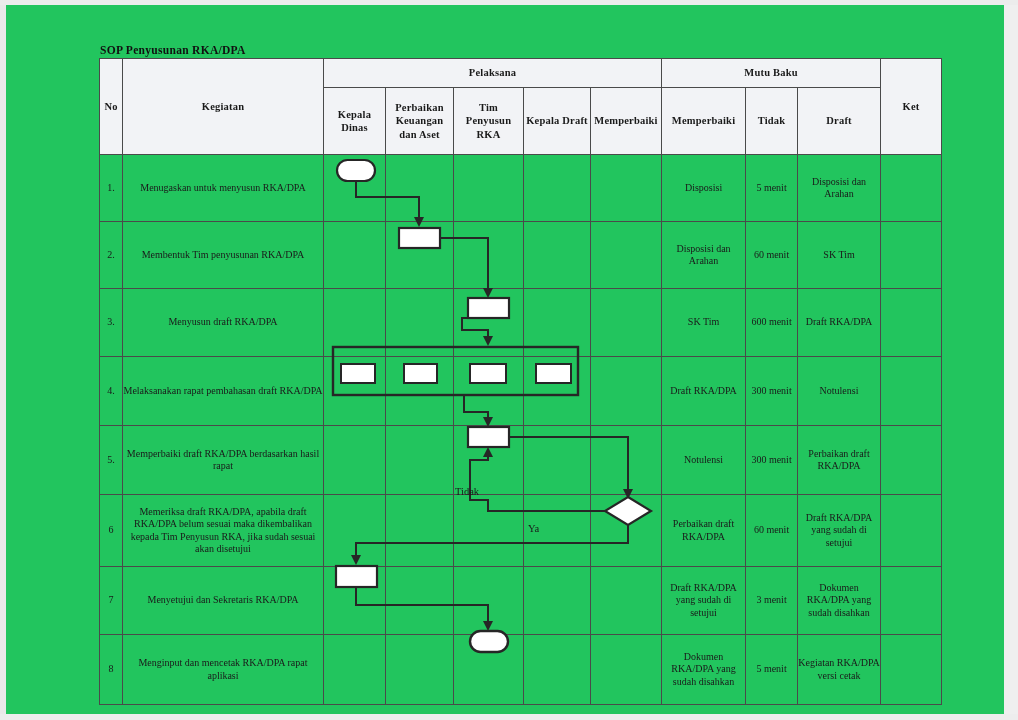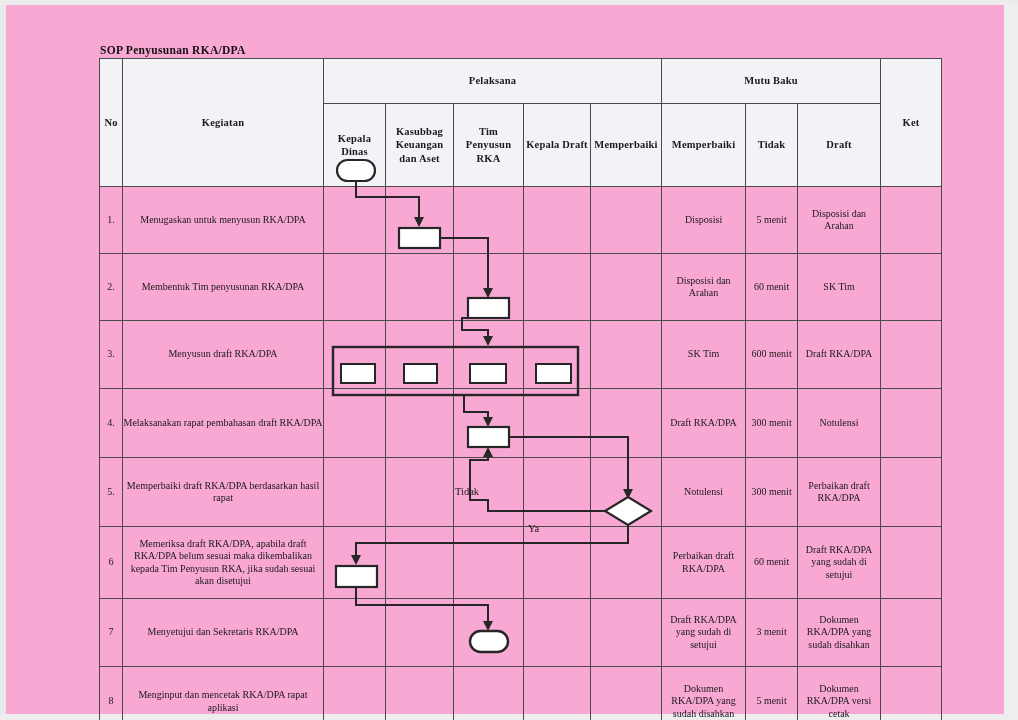--- a/index.html
+++ b/index.html
@@ -5,21 +5,21 @@
   html, body {
     margin: 0; padding: 0;
     width: 1018px; height: 720px;
     background: #ffffff;
     font-family: "Liberation Serif", "DejaVu Serif", serif;
     overflow: hidden;
   }
   #page {
     position: relative;
     width: 1018px; height: 720px;
-    background: #f9a8d4;
+    background: #22c55e;
     box-sizing: border-box;
   }
   
   .scan-edge-left  { position:absolute; left:0;   top:0; width:6px;  height:720px; background:#e9e9e9; }
   .scan-edge-right { position:absolute; right:0;  top:0; width:14px; height:720px; background:#efefef; }
   .scan-edge-top   { position:absolute; left:0;   top:0; width:1018px; height:5px; background:#ececec; }
   .scan-edge-bot   { position:absolute; left:0; bottom:0; width:1018px; height:6px; background:#ededed; }
 
   #doc-title {
     position: absolute;
@@ -46,21 +46,21 @@
     vertical-align: middle;
     font-size: 10px;
     line-height: 1.25;
   }
   table.sop thead th {
     background: #f2f3f6;
     font-weight: bold;
     text-align: center;
     font-size: 10.5px;
     letter-spacing: 0.2px;
-    padding: 12px 2px;
+    padding: 4px 2px;
   }
   thead tr.grp th { height: 20px; }
   thead tr.sub th { height: 58px; }
 
   td.c-no   { text-align: center; font-size: 10.5px; }
   td.c-keg  { text-align: center;  padding: 0 6px 0 7px; font-size: 10.5px; }
   td.c-flow { position: relative; }
   td.c-mutu { text-align: center; padding: 0 3px; font-size: 10.5px; }
   td.c-ket  { }
 
@@ -101,21 +101,21 @@
     <thead>
       <tr class="grp">
         <th rowspan="2">No</th>
         <th rowspan="2">Kegiatan</th>
         <th colspan="5">Pelaksana</th>
         <th colspan="3">Mutu Baku</th>
         <th rowspan="2">Ket</th>
       </tr>
       <tr class="sub">
         <th>Kepala Dinas</th>
-        <th>Kasubbag Keuangan dan Aset</th>
+        <th>Perbaikan Keuangan dan Aset</th>
         <th>Tim Penyusun RKA</th>
         <th>Kepala Draft</th>
         <th>Memperbaiki</th>
         <th>Memperbaiki</th>
         <th>Tidak</th>
         <th>Draft</th>
       </tr>
     </thead>
     <tbody id="sop-body">
         <tr style="height: 67px;">
@@ -212,21 +212,21 @@
         <tr style="height: 70px;">
           <td class="c-no">8</td>
           <td class="c-keg">Menginput dan mencetak RKA/DPA rapat aplikasi</td>
           <td class="c-flow"></td>
           <td class="c-flow"></td>
           <td class="c-flow"></td>
           <td class="c-flow"></td>
           <td class="c-flow"></td>
           <td class="c-mutu">Dokumen RKA/DPA yang sudah disahkan</td>
           <td class="c-mutu">5 menit</td>
-          <td class="c-mutu">Dokumen RKA/DPA versi cetak</td>
+          <td class="c-mutu">Kegiatan RKA/DPA versi cetak</td>
           <td class="c-ket"></td>
         </tr>
       </tbody>
   </table>
 
   <svg id="flow-layer" viewBox="0 0 1018 720">
     <defs>
       <marker id="ar" viewBox="0 0 10 10" refX="8" refY="5" markerWidth="5" markerHeight="5" orient="auto-start-reverse">
         <path d="M 0 0 L 10 5 L 0 10 z" fill="#262626"></path>
       </marker>

